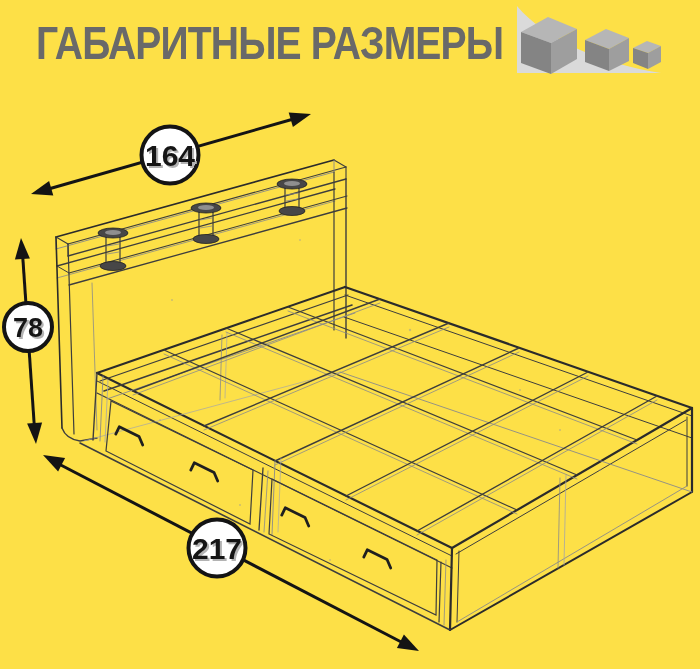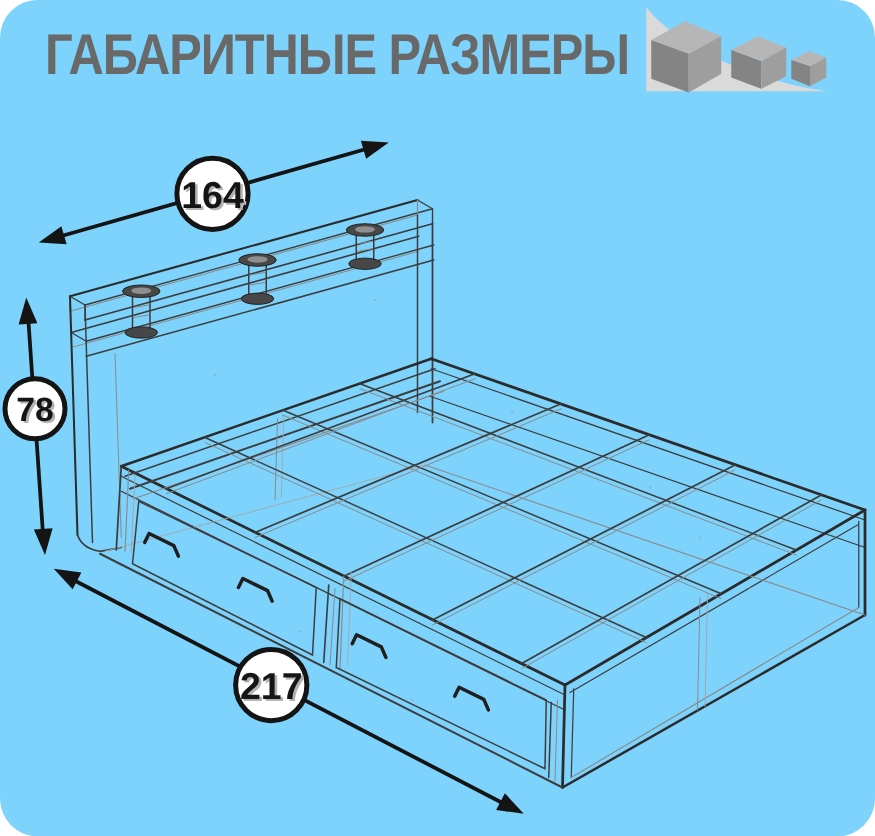--- a/index.html
+++ b/index.html
@@ -1,17 +1,17 @@
 <!DOCTYPE html>
 <html><head>
 <meta charset="utf-8">
 <style>
   html,body{margin:0;padding:0;background:#fff;}
-  .stage{position:relative;width:700px;height:669px;background:#7dd3fc;overflow:hidden;
-         font-family:"Liberation Sans",sans-serif;border-radius:30px;}
+  .stage{position:relative;width:700px;height:669px;background:#fde047;overflow:hidden;
+         font-family:"Liberation Sans",sans-serif;}
   svg{position:absolute;left:0;top:0;}
   .ln{stroke:#3d3d3d;fill:none;stroke-linecap:round;}
   .bold{stroke:#2b2b2b;fill:none;stroke-linecap:round;}
   .lt{stroke:#8a8a8a;fill:none;stroke-linecap:round;}
   .xlt{stroke:#a6a6a6;fill:none;stroke-linecap:round;}
   .dimline{stroke:#141414;fill:none;}
   .dimhead{fill:#141414;stroke:none;}
   .dimcircle{fill:#ffffff;stroke:#141414;stroke-width:4;}
   .dimtxt{font-family:"Liberation Sans",sans-serif;font-weight:700;fill:#151515;text-anchor:middle;}
   .dimtxt-sh{font-family:"Liberation Sans",sans-serif;font-weight:700;fill:#b3b3b3;text-anchor:middle;}

